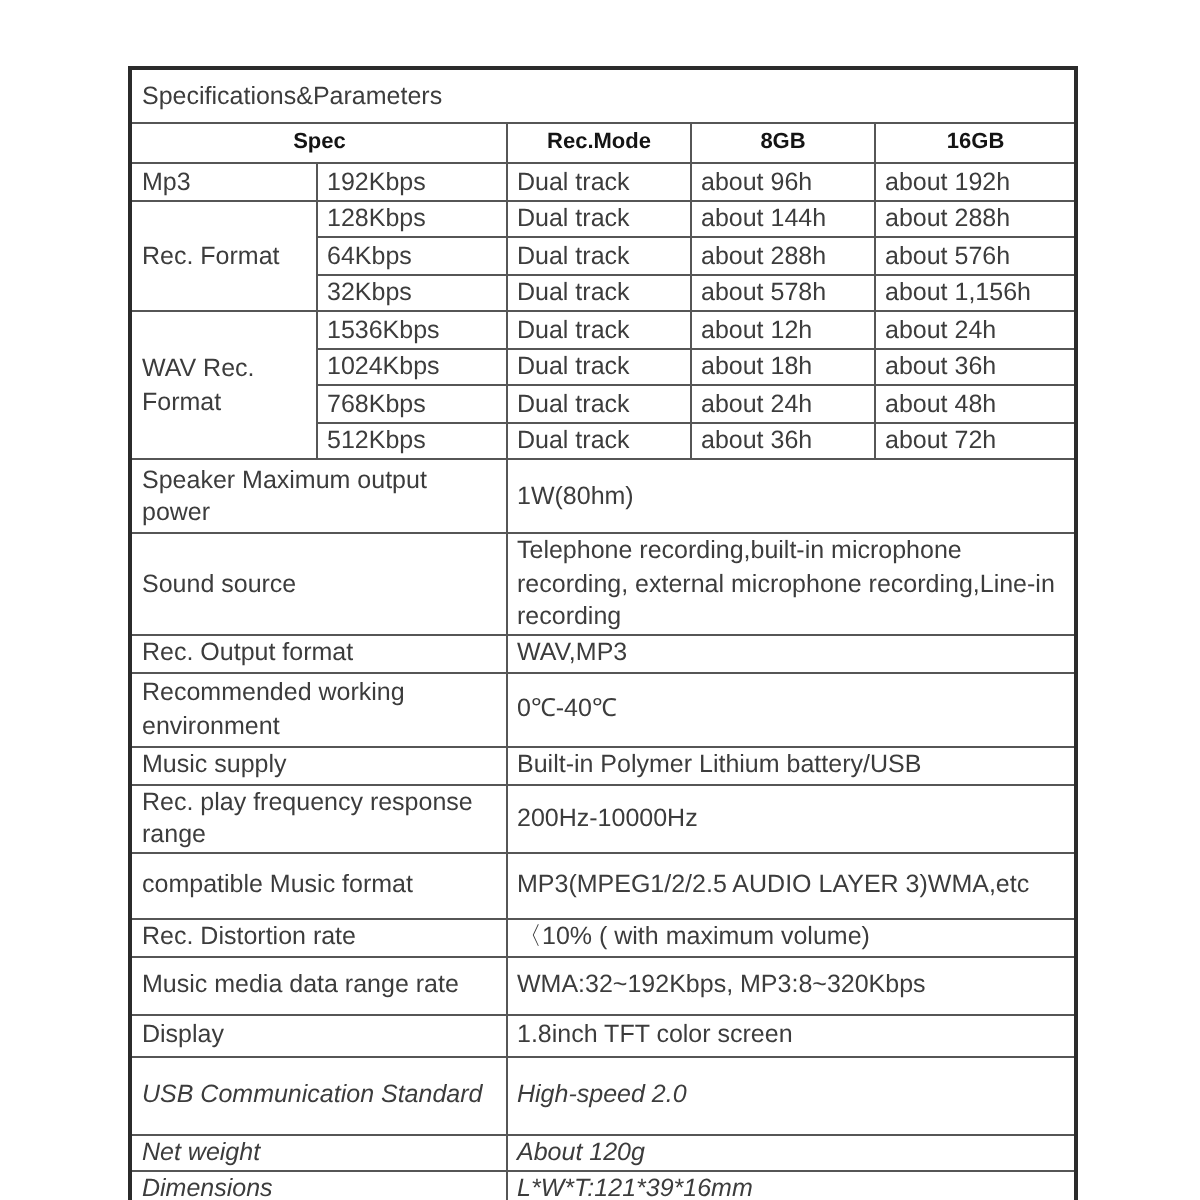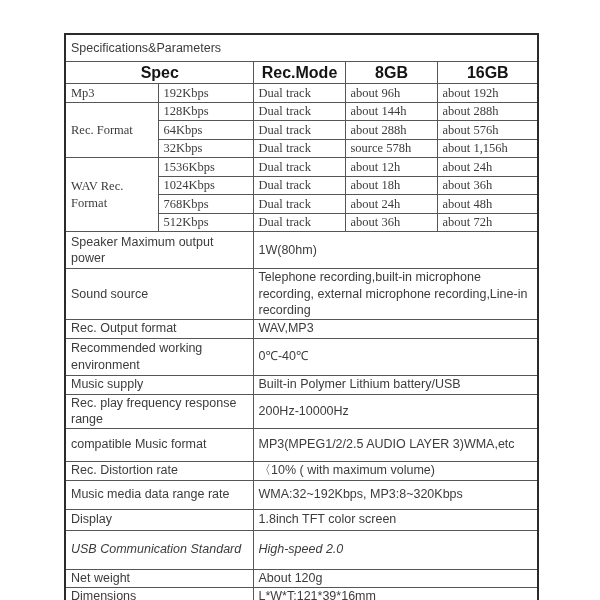--- a/index.html
+++ b/index.html
@@ -43,31 +43,31 @@
     letter-spacing: 0px;
     padding: 0;
     margin-top: 25px;
   }
   
   tr.head th {
     text-align: center;
     font-weight: bold;
     color: #141414;
     height: 19px;
-    font-size: 16px;
-  }
-  
-  tr.rec-row td { height: 17.5px; font-family: Liberation Serif, serif; }
+    font-size: 11px;
+  }
+  
+  tr.rec-row td { height: 17.5px; }
   td.cat-cell { padding-left: 8px; }
   td.cat-cell-pad { padding-left: 12px; margin-left: 20px; }
   
   td.label-cell { padding-left: 12px; padding-right: 6px; margin-left: 31px; }
   td.label-nw { white-space: nowrap; }
   td.value-cell { padding-left: 5px; padding-right: 4px; }
-  .h17 td { height: 17px; }
+  .h17 td { height: 17px; font-style: italic; }
   .h18 td { height: 18px; }
   .h20 td { height: 20px; }
   .h28 td { height: 28px; }
   .h32 td { height: 32px; }
   .h33 td { height: 33px; }
   .h36 td { height: 36px; }
   .h38 td { height: 38px; font-style: italic; }
   .h39 td { height: 39px; }
 </style>
 </head>
@@ -112,21 +112,21 @@
       </tr>
       <tr class="rec-row">
         <td>64Kbps</td>
         <td>Dual track</td>
         <td>about 288h</td>
         <td>about 576h</td>
       </tr>
       <tr class="rec-row">
         <td>32Kbps</td>
         <td>Dual track</td>
-        <td>source 578h</td>
+        <td>about 578h</td>
         <td>about 1,156h</td>
       </tr>
 
       <tr class="rec-row">
         <td class="cat-cell-pad" rowspan="4">WAV Rec. Format</td>
         <td>1536Kbps</td>
         <td>Dual track</td>
         <td>about 12h</td>
         <td>about 24h</td>
       </tr>

